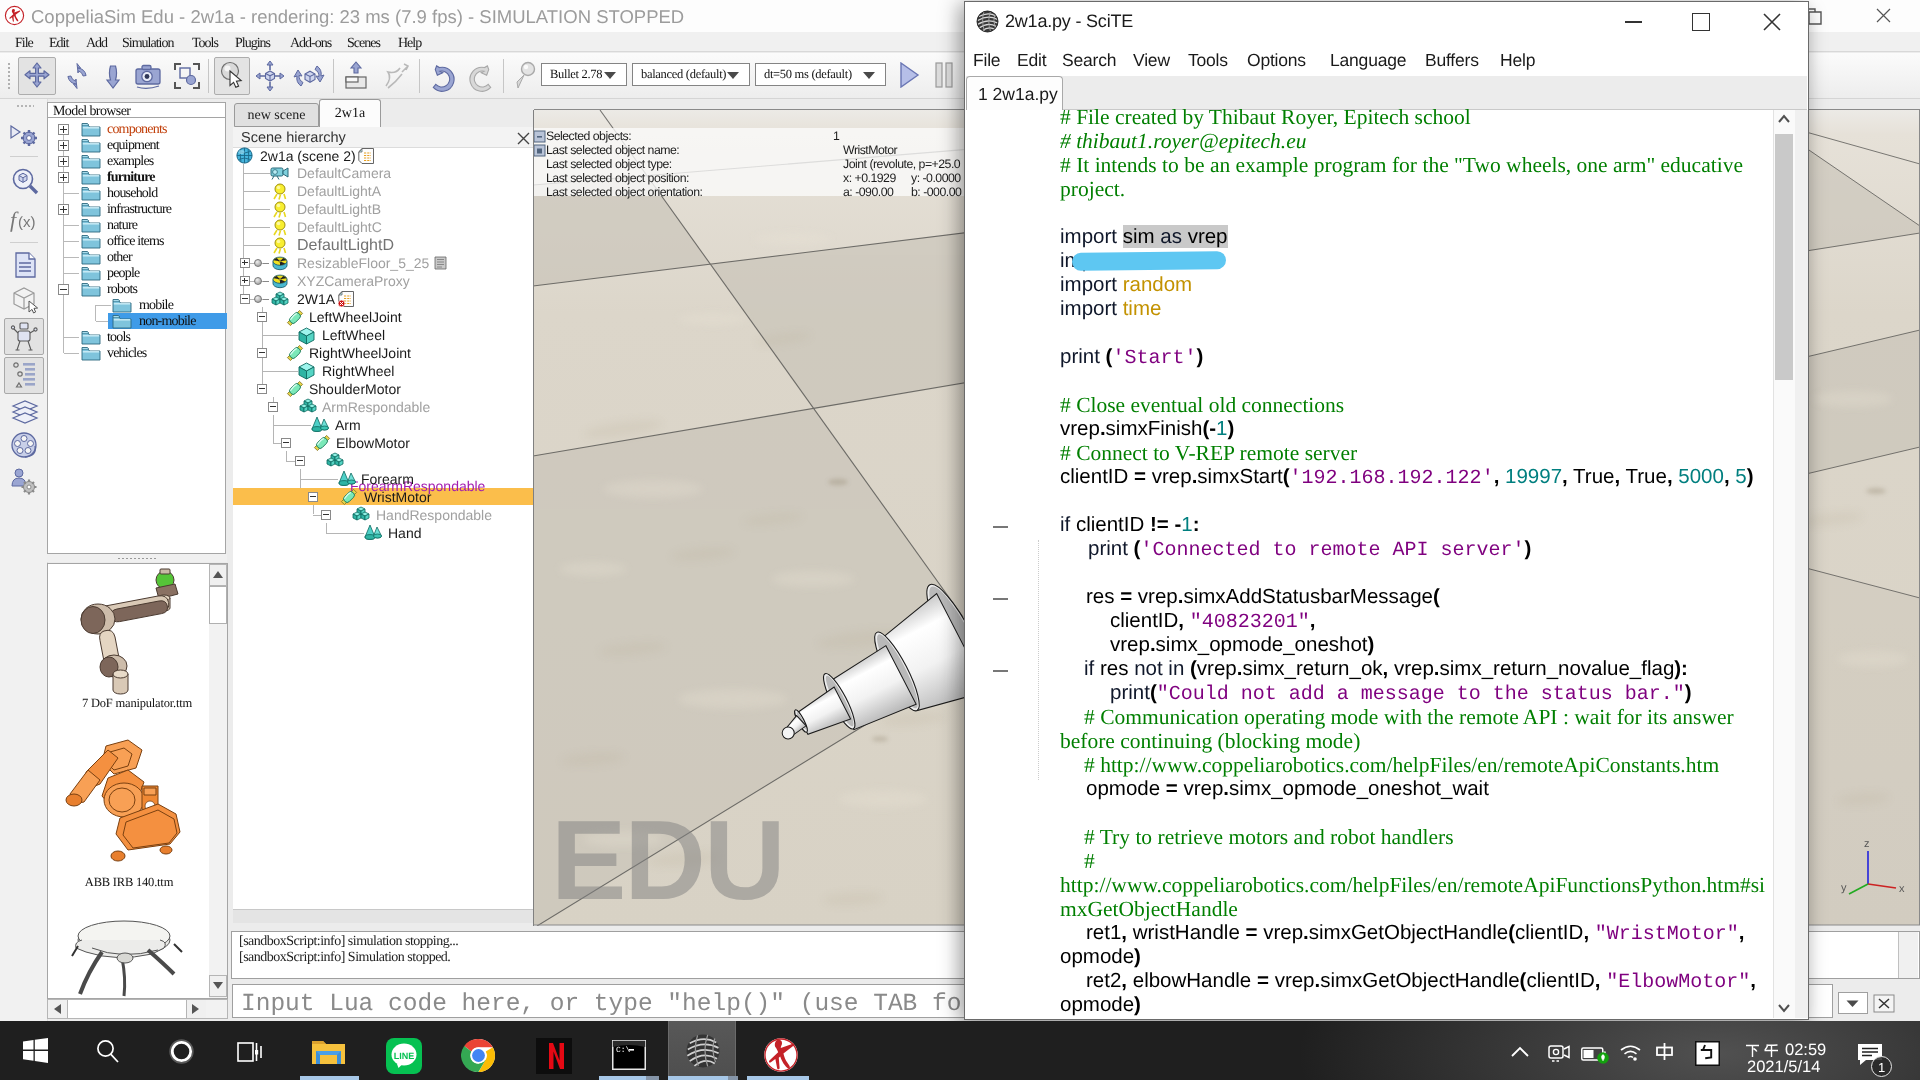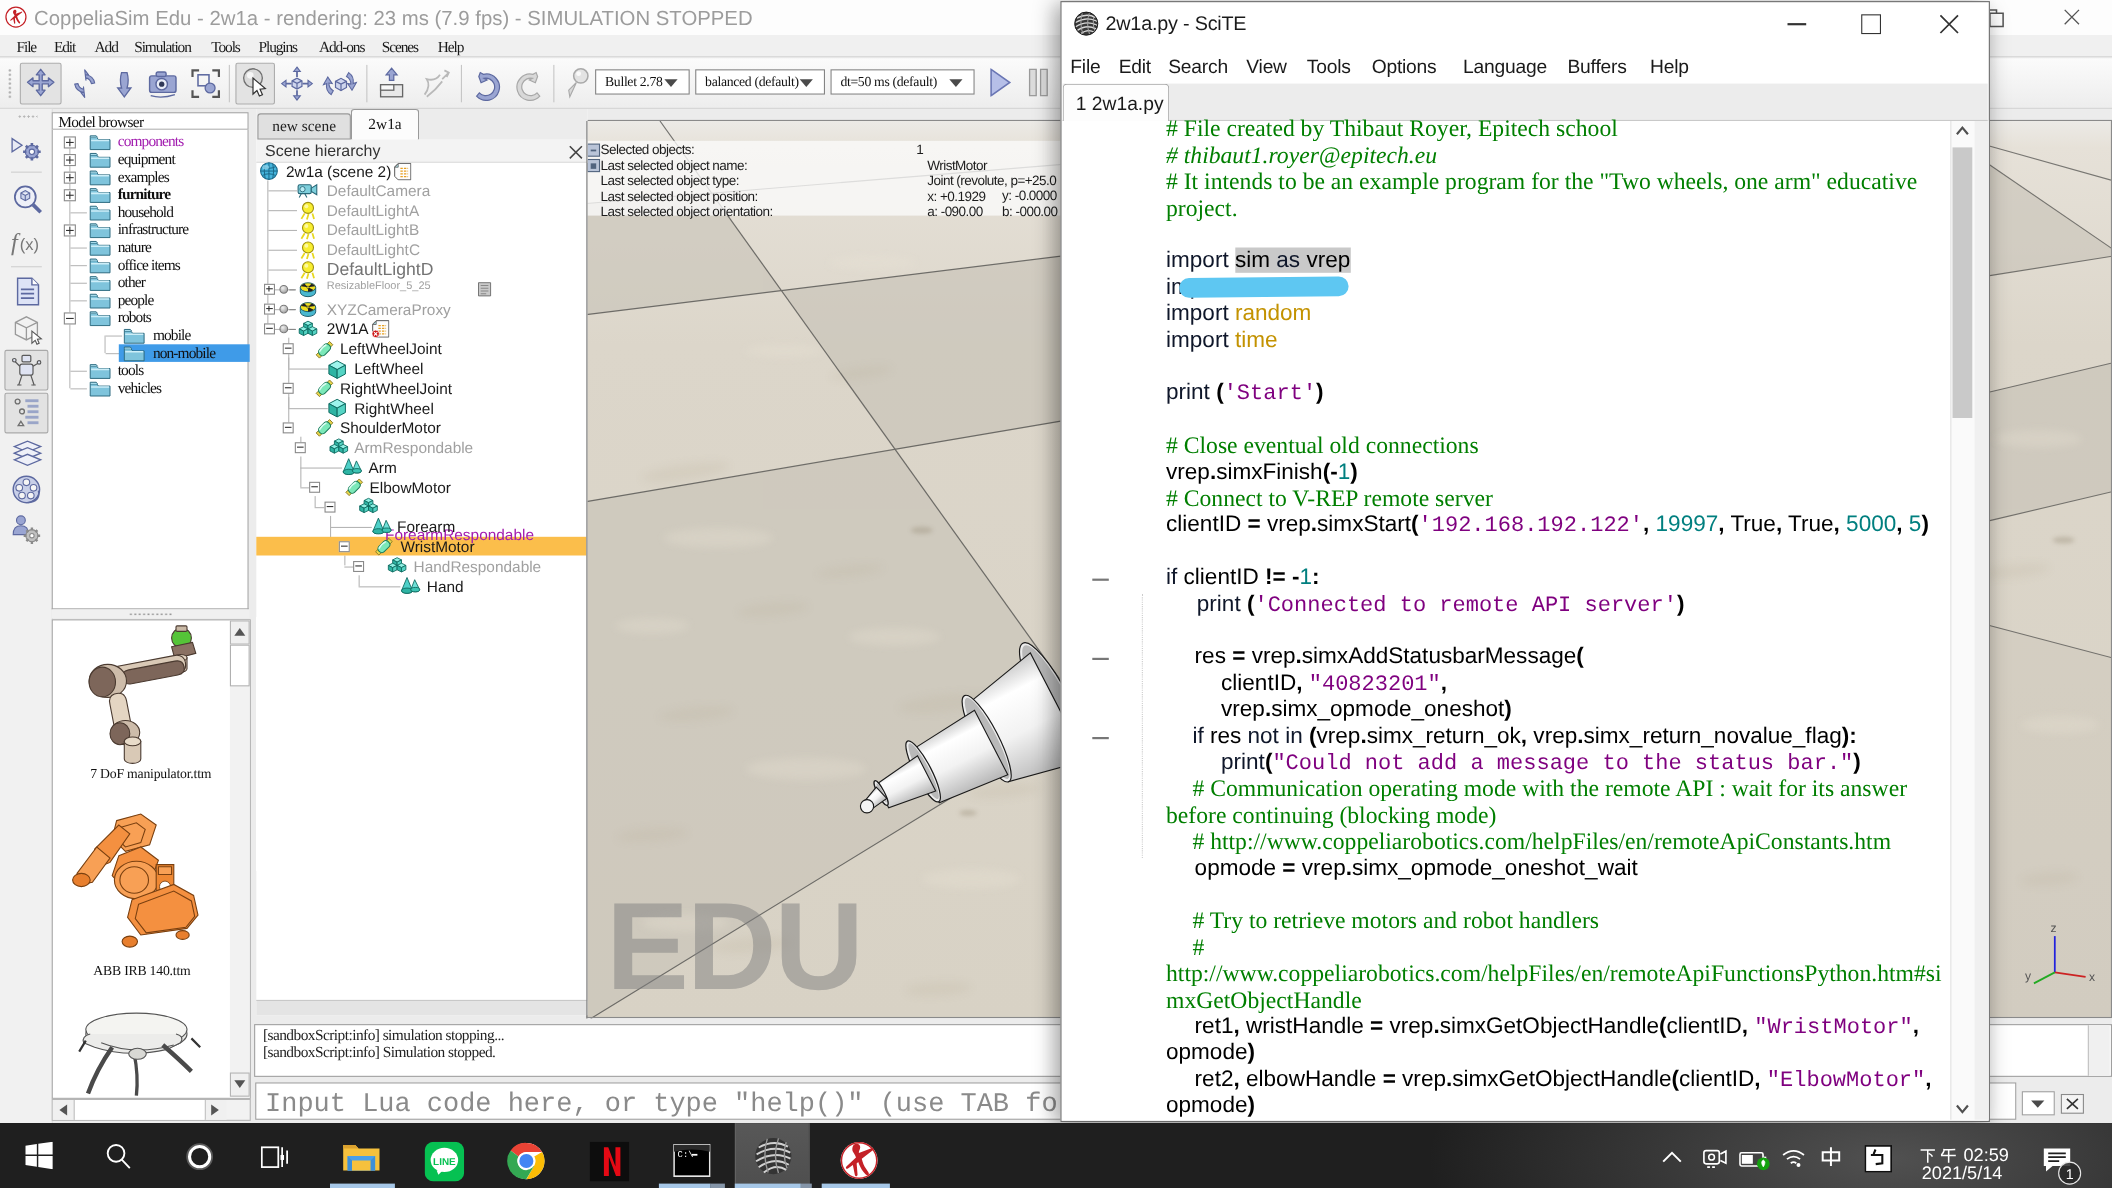--- a/index.html
+++ b/index.html
@@ -217,21 +217,21 @@
 <div class="abs" style="left:63px;top:129px;width:1px;height:224px;background:#b9b9b9;"></div>
 <div class="abs" style="left:95px;top:305px;width:1px;height:16px;background:#b9b9b9;"></div>
 <div class="abs" style="left:58px;top:124px;width:11px;height:11px;background:#fff;border:1px solid #8a8a8a;"></div>
 <div class="abs" style="left:60px;top:129px;width:7px;height:1px;background:#333;"></div>
 <div class="abs" style="left:63px;top:126px;width:1px;height:7px;background:#333;"></div>
 <svg class="abs" style="left:81px;top:122px" width="20" height="15" viewBox="0 0 20 15">
 <path d="M1 3 h6 l1.6 2 H19 v9 H1 Z" fill="#7fc4dc" stroke="#2d6a80" stroke-width="0.9"></path>
 <path d="M1 3 V1.5 h5.5 l1.2 1.5" fill="#a8dcec" stroke="#2d6a80" stroke-width="0.9"></path>
 <path d="M1.8 5.8 H18.2" stroke="#cdeef8" stroke-width="1.4"></path>
 </svg>
-<div class="abs ser" style="left:107px;top:122px;font-size:14px;letter-spacing:-0.8px;color:#a21caf;">components</div>
+<div class="abs ser" style="left:107px;top:122px;font-size:14px;letter-spacing:-0.8px;color:#c2410c;">components</div>
 <div class="abs" style="left:58px;top:140px;width:11px;height:11px;background:#fff;border:1px solid #8a8a8a;"></div>
 <div class="abs" style="left:60px;top:145px;width:7px;height:1px;background:#333;"></div>
 <div class="abs" style="left:63px;top:142px;width:1px;height:7px;background:#333;"></div>
 <svg class="abs" style="left:81px;top:138px" width="20" height="15" viewBox="0 0 20 15">
 <path d="M1 3 h6 l1.6 2 H19 v9 H1 Z" fill="#7fc4dc" stroke="#2d6a80" stroke-width="0.9"></path>
 <path d="M1 3 V1.5 h5.5 l1.2 1.5" fill="#a8dcec" stroke="#2d6a80" stroke-width="0.9"></path>
 <path d="M1.8 5.8 H18.2" stroke="#cdeef8" stroke-width="1.4"></path>
 </svg>
 <div class="abs ser" style="left:107px;top:138px;font-size:14px;letter-spacing:-0.8px;color:#101010;">equipment</div>
 <div class="abs" style="left:58px;top:156px;width:11px;height:11px;background:#fff;border:1px solid #8a8a8a;"></div>
@@ -641,21 +641,21 @@
 <div class="abs" style="left:254px;top:259.2px;width:8px;height:8px;border-radius:50%;background:radial-gradient(circle at 35% 30%,#f0f0f0,#909090);border:1px solid #777;"></div>
 <div class="abs" style="left:263px;top:263.2px;width:6px;height:1px;background:#888;"></div>
 <svg class="abs" style="left:271px;top:254.7px" width="18" height="16" viewBox="0 0 18 16">
 <path d="M2 6.5 v4 a7 4.2 0 0 0 14 0 v-4 Z" fill="#49b8d0" stroke="#206070" stroke-width="0.9"></path>
 <ellipse cx="9" cy="6.2" rx="7" ry="4.1" fill="#f0e020" stroke="#206070" stroke-width="0.9"></ellipse>
 <path d="M9 6.2 L12.2 2.9 A7 4.1 0 0 1 15.6 5.2 Z" fill="#222"></path>
 <path d="M9 6.2 L5.8 2.9 A7 4.1 0 0 0 2.4 5.2 Z" fill="#222"></path>
 <path d="M9 6.2 L9 10.3 A7 4.1 0 0 0 14.2 8.6 Z" fill="#222"></path>
 <circle cx="9" cy="6.2" r="1.1" fill="#f0e020" stroke="#222" stroke-width="0.5"></circle>
 </svg>
-<div class="abs" style="left:297px;top:255.2px;font-size:10px;color:#a0a0a0;white-space:nowrap;">ResizableFloor_5_25</div>
+<div class="abs" style="left:297px;top:255.2px;font-size:14px;color:#a0a0a0;white-space:nowrap;">ResizableFloor_5_25</div>
 <svg class="abs" style="left:433px;top:256.2px" width="15" height="14" viewBox="0 0 15 14">
 <path d="M2 1 h11 v12 H2 Z" fill="#c9c9c9" stroke="#666" stroke-width="0.8"></path>
 <path d="M4 3.5 h7 M4 6 h7 M4 8.5 h7 M4 11 h5" stroke="#888" stroke-width="1"></path>
 </svg>
 <div class="abs" style="left:240px;top:276.15px;width:10px;height:10px;background:#fff;border:1px solid #8a8a8a;"></div>
 <div class="abs" style="left:242px;top:280.15px;width:6px;height:1px;background:#333;"></div>
 <div class="abs" style="left:244px;top:278.15px;width:1px;height:5px;background:#333;"></div>
 <div class="abs" style="left:254px;top:277.15px;width:8px;height:8px;border-radius:50%;background:radial-gradient(circle at 35% 30%,#f0f0f0,#909090);border:1px solid #777;"></div>
 <div class="abs" style="left:263px;top:281.1px;width:6px;height:1px;background:#888;"></div>
 <svg class="abs" style="left:271px;top:272.65px" width="18" height="16" viewBox="0 0 18 16">

